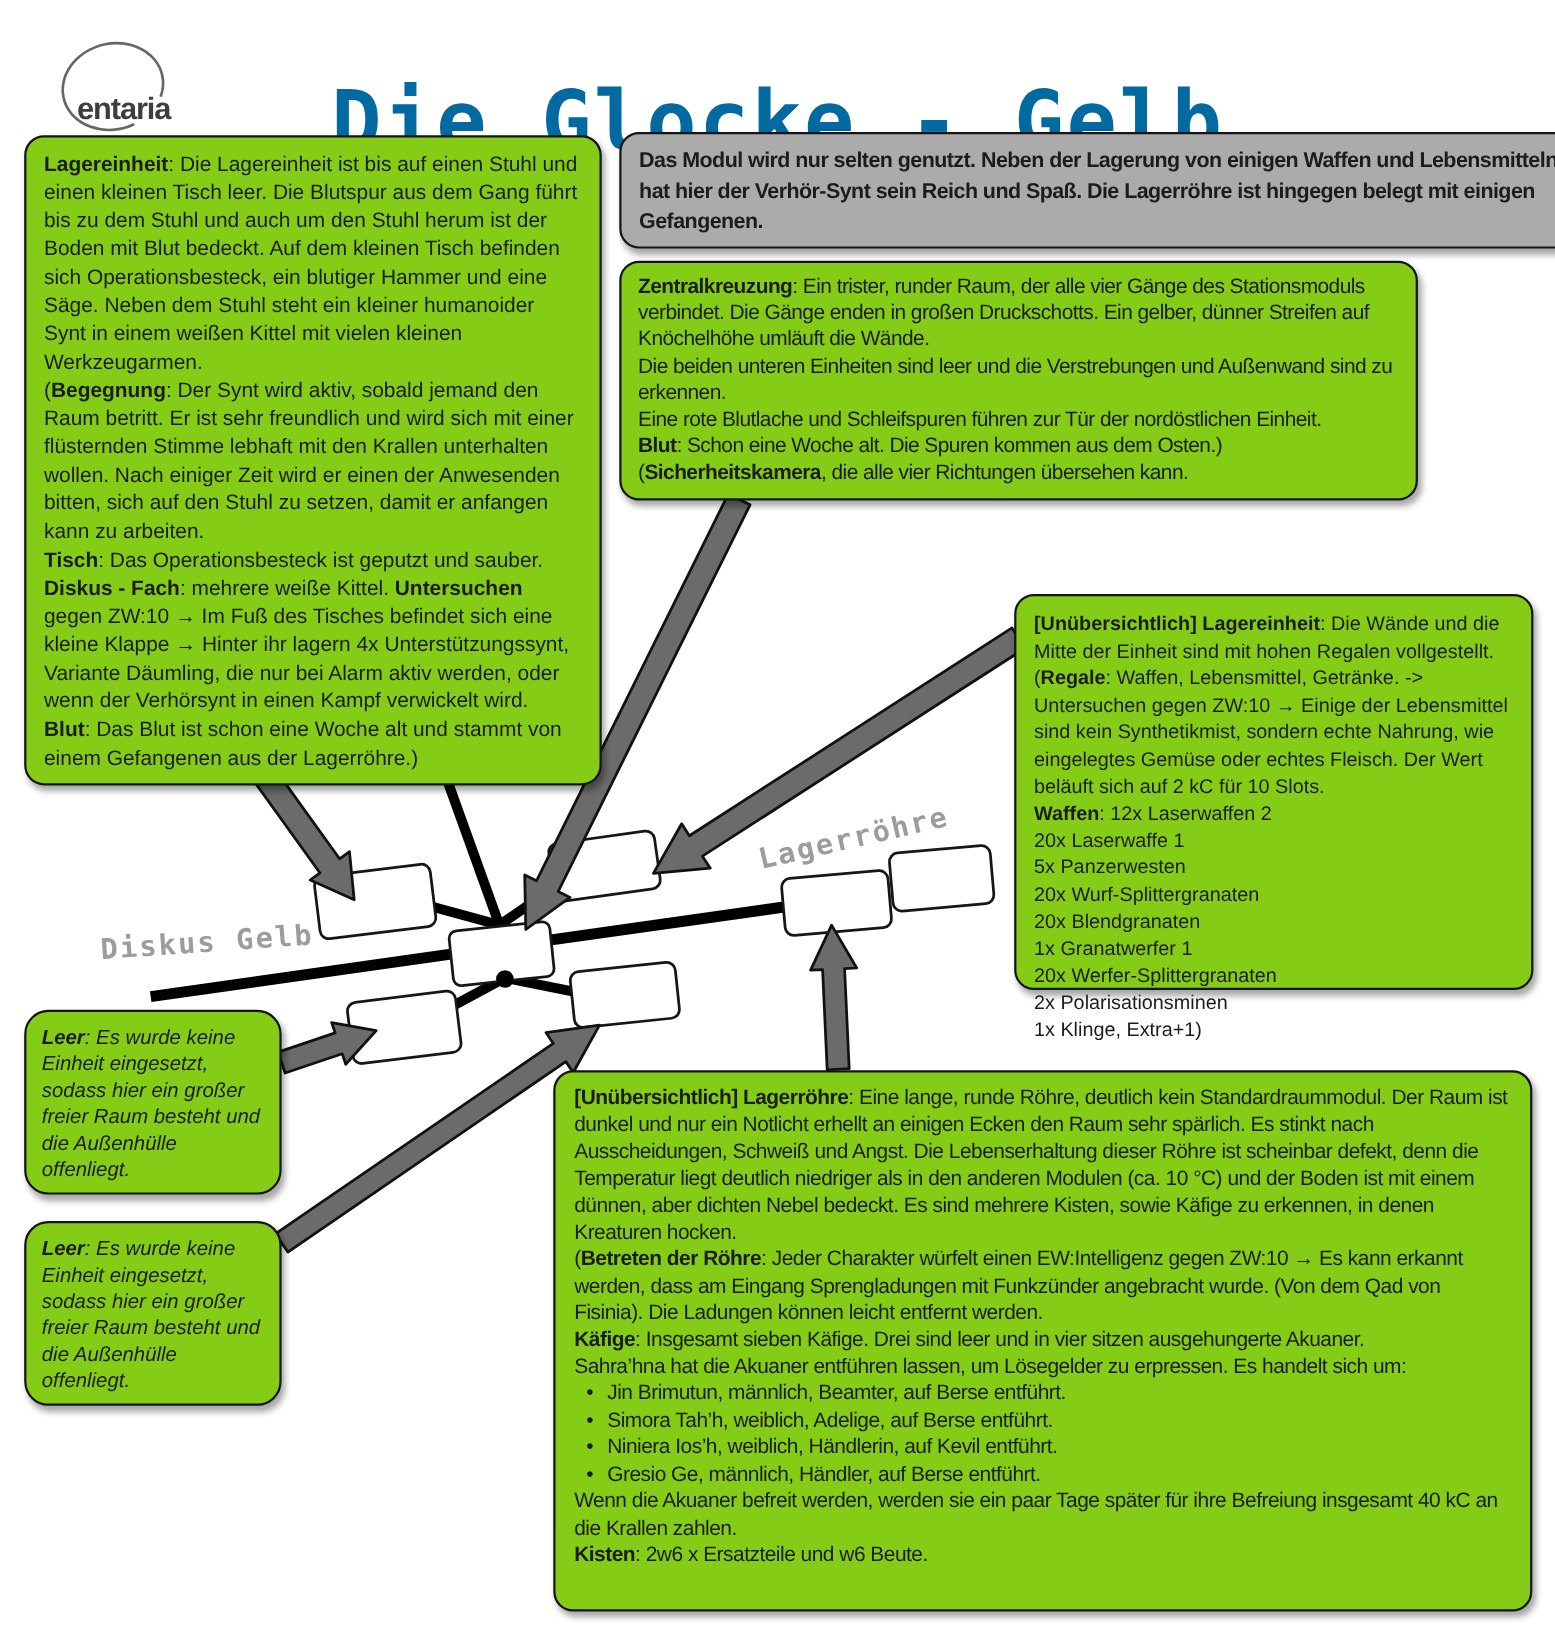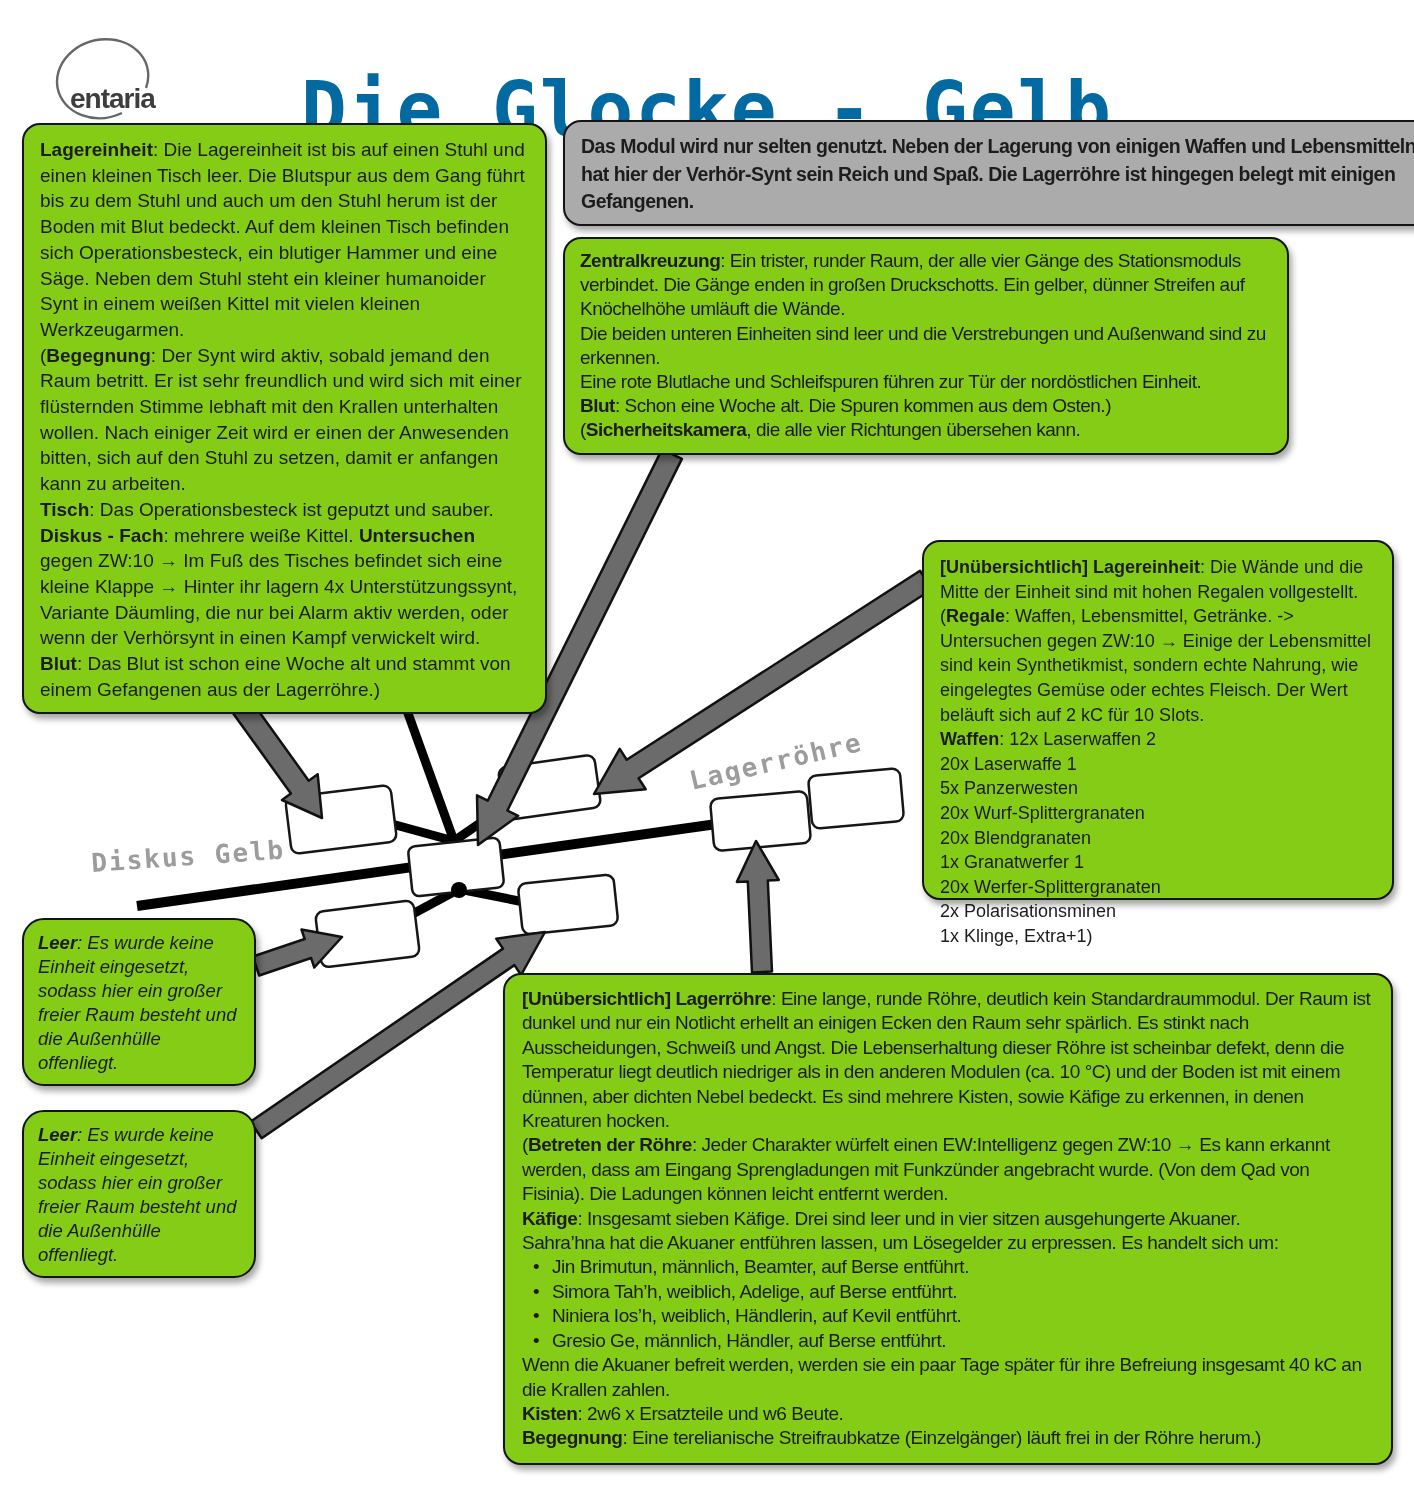--- a/index.html
+++ b/index.html
@@ -156,15 +156,14 @@
       <div class="par"><span class="bold">[Unübersichtlich] Lagerröhre</span><span>: Eine lange, runde Röhre, deutlich kein Standardraummodul. Der Raum ist dunkel und nur ein Notlicht erhellt an einigen Ecken den Raum sehr spärlich. Es stinkt nach Ausscheidungen, Schweiß und Angst. Die Lebenserhaltung dieser Röhre ist scheinbar defekt, denn die Temperatur liegt deutlich niedriger als in den anderen Modulen (ca. 10 °C) und der Boden ist mit einem dünnen, aber dichten Nebel bedeckt. Es sind mehrere Kisten, sowie Käfige zu erkennen, in denen Kreaturen hocken.</span></div>
       <div class="par"><span>(</span><span class="bold">Betreten der Röhre</span><span>: Jeder Charakter würfelt einen EW:Intelligenz gegen ZW:10 → Es kann erkannt werden, dass am Eingang Sprengladungen mit Funkzünder angebracht wurde. (Von dem Qad von Fisinia). Die Ladungen können leicht entfernt werden.</span></div>
       <div class="par"><span class="bold">Käfige</span><span>: Insgesamt sieben Käfige. Drei sind leer und in vier sitzen ausgehungerte Akuaner.</span></div>
       <div class="par"><span>Sahra’hna hat die Akuaner entführen lassen, um Lösegelder zu erpressen. Es handelt sich um:</span></div>
       <div class="par bullet"><span class="marker">•</span><span>Jin Brimutun, männlich, Beamter, auf Berse entführt.</span></div>
       <div class="par bullet"><span class="marker">•</span><span>Simora Tah’h, weiblich, Adelige, auf Berse entführt.</span></div>
       <div class="par bullet"><span class="marker">•</span><span>Niniera Ios’h, weiblich, Händlerin, auf Kevil entführt.</span></div>
       <div class="par bullet"><span class="marker">•</span><span>Gresio Ge, männlich, Händler, auf Berse entführt.</span></div>
       <div class="par"><span>Wenn die Akuaner befreit werden, werden sie ein paar Tage später für ihre Befreiung insgesamt 40 kC an die Krallen zahlen.</span></div>
       <div class="par"><span class="bold">Kisten</span><span>: 2w6 x Ersatzteile und w6 Beute.</span></div>
-      <div class="par"><span class="bold">Begegnung</span><span>: Eine terelianische Streifraubkatze (Einzelgänger) läuft frei in der Röhre herum.)</span></div>
     </div>
 </div>
 
 </body></html>

